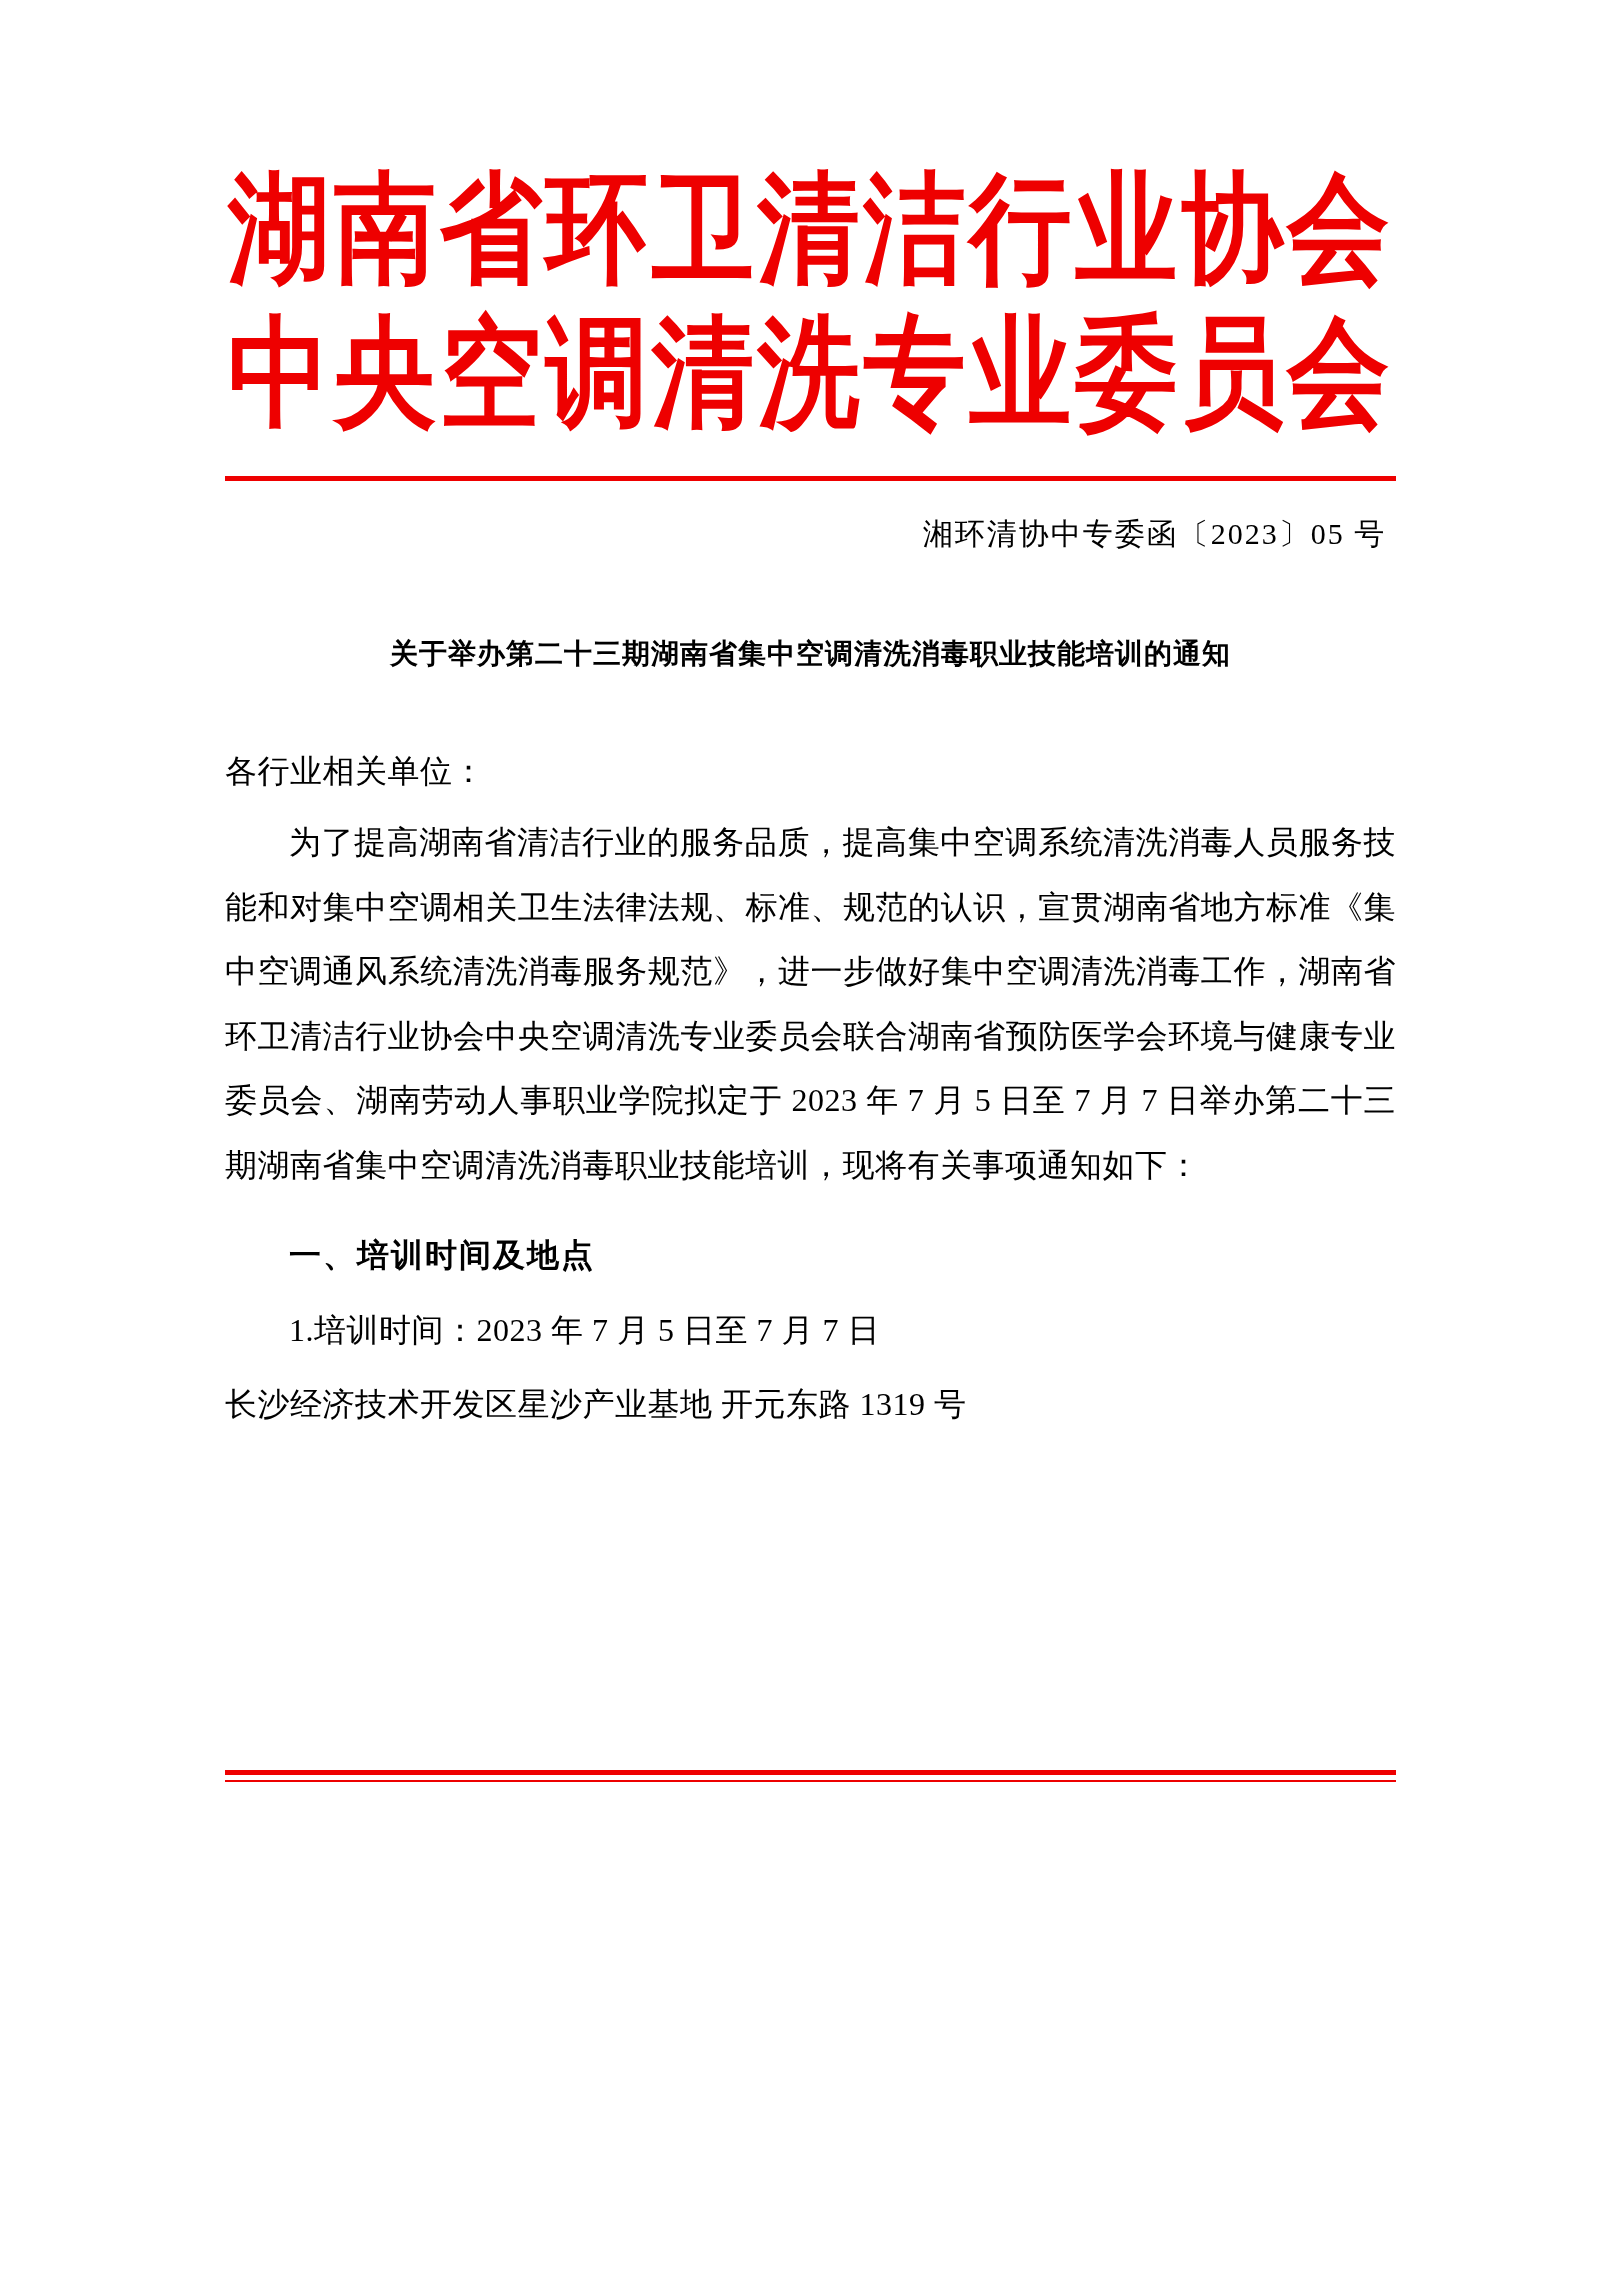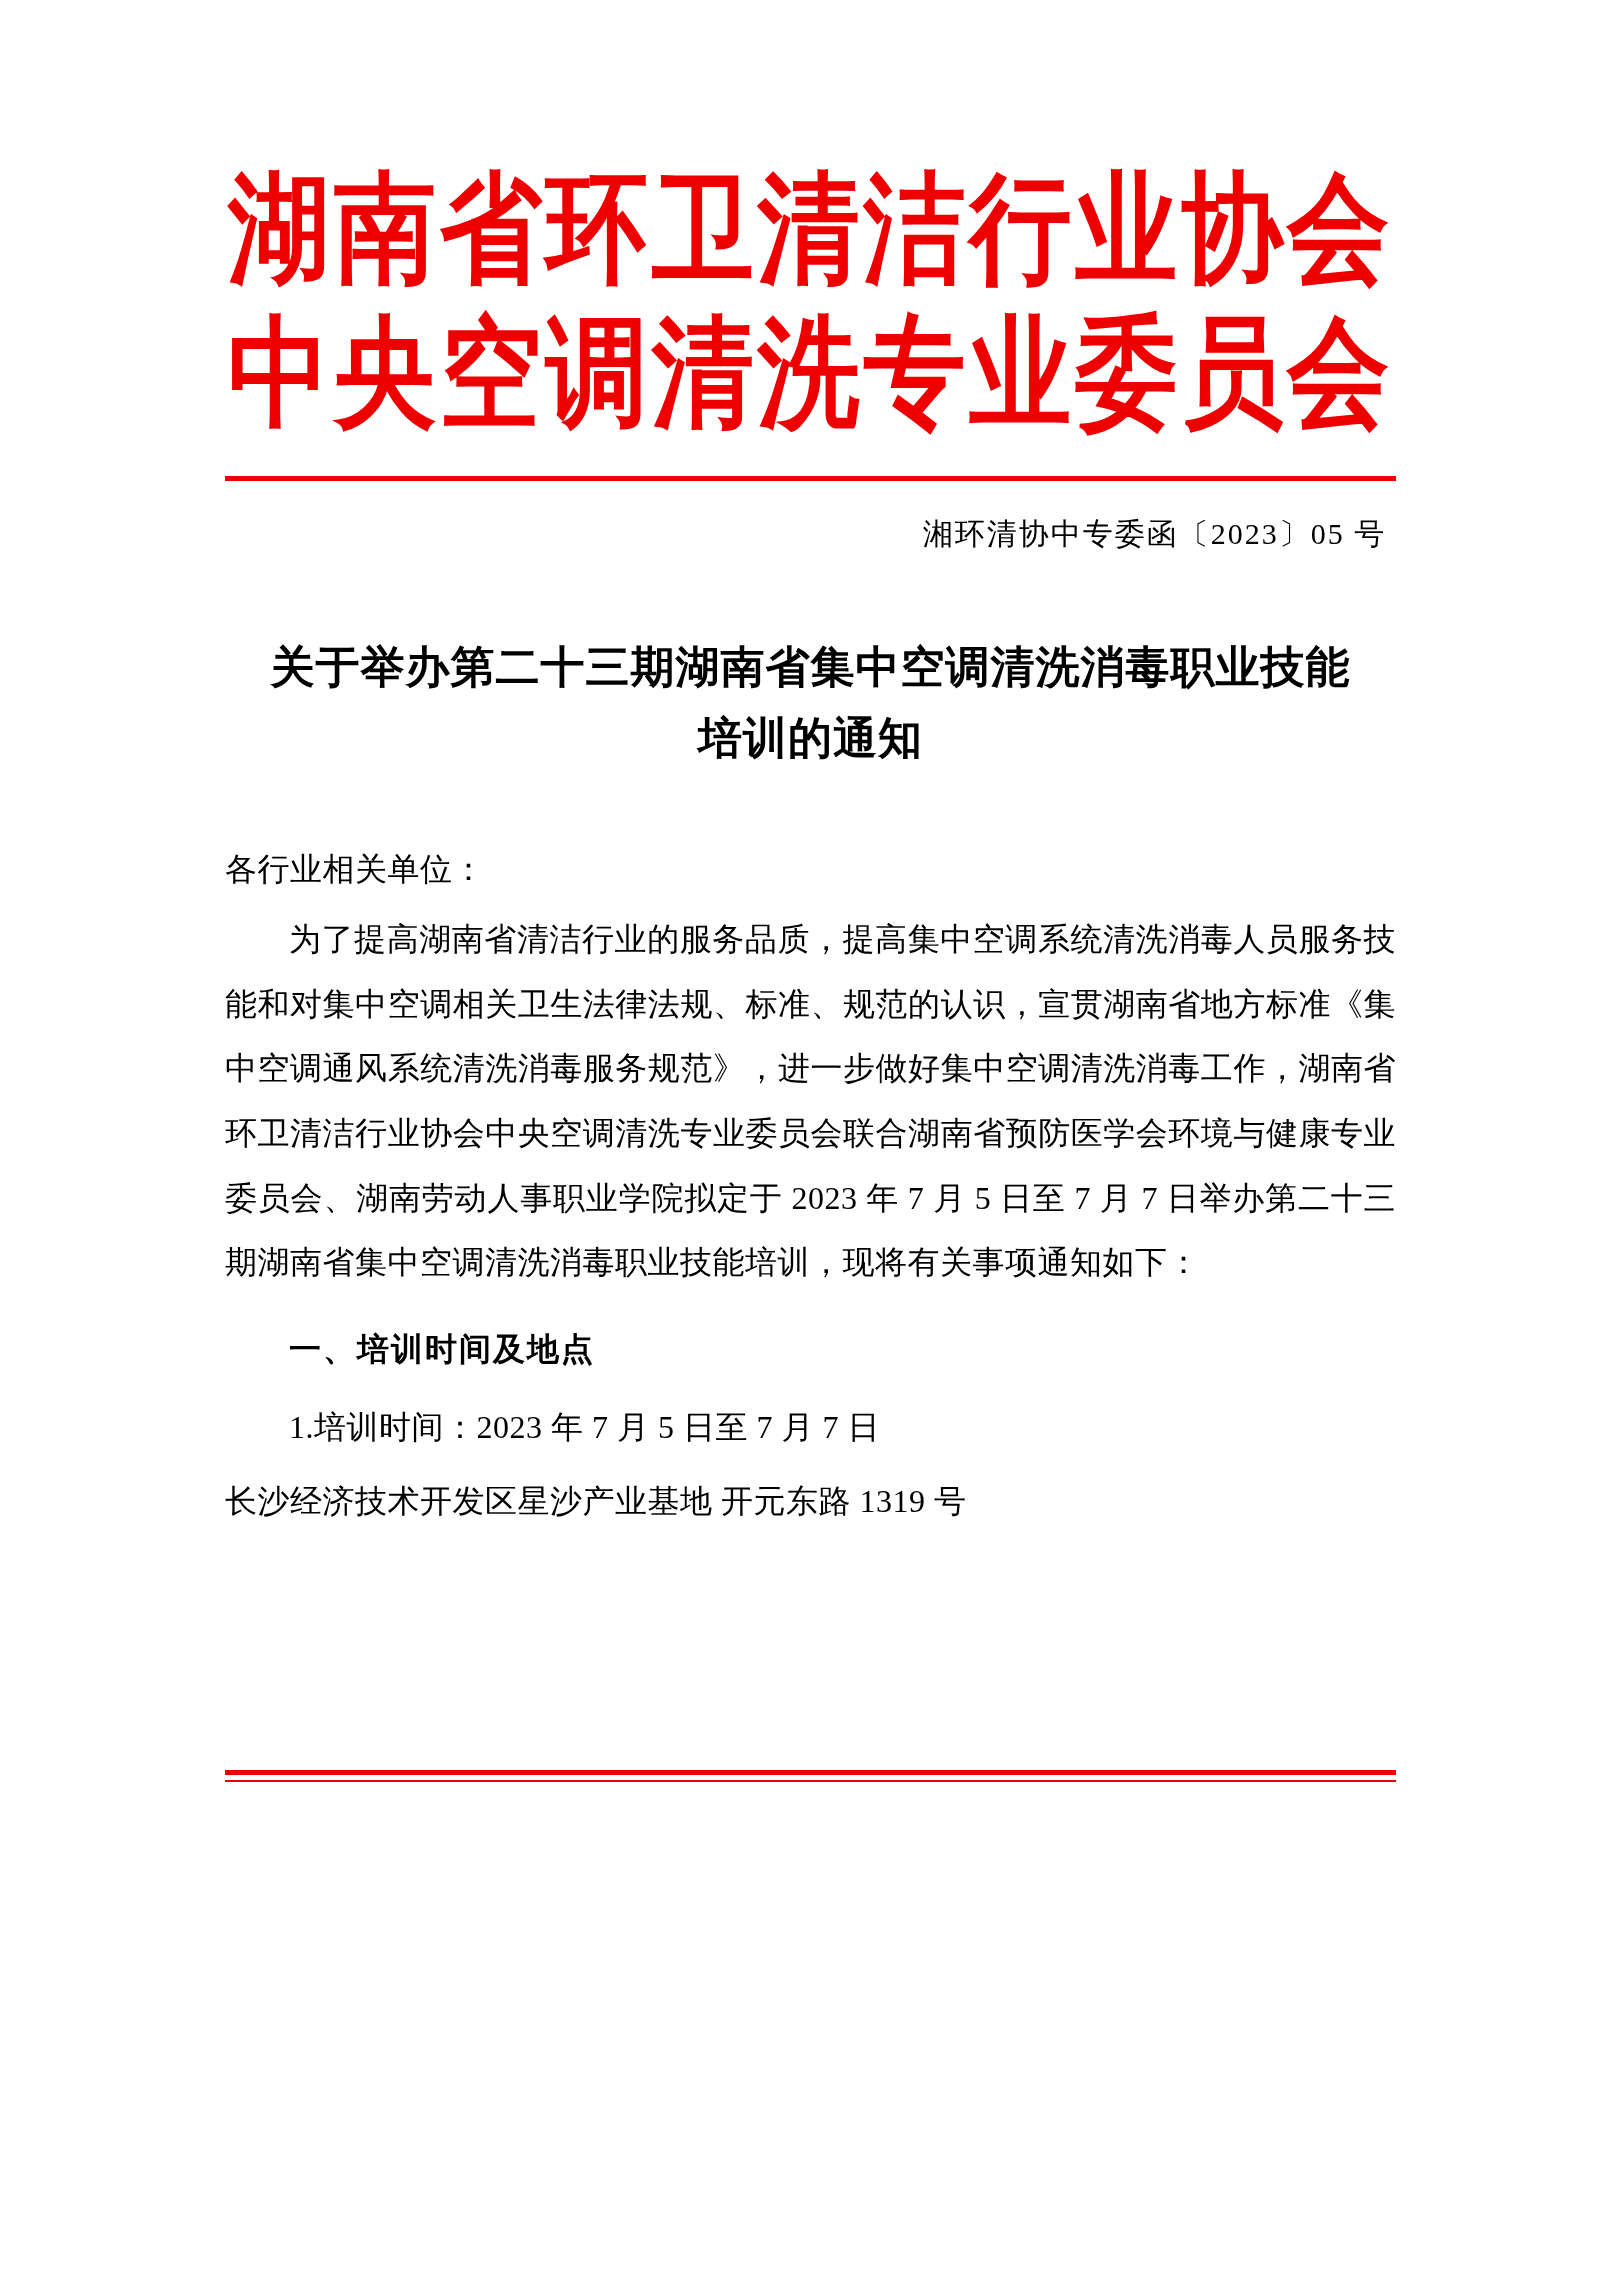--- a/index.html
+++ b/index.html
@@ -64,21 +64,21 @@
     font-size: 30px;
     letter-spacing: 2px;
     font-family: "Liberation Serif", serif;
     margin-top: 16px;
   }
 
   
   .doc-title {
     margin-top: 76px;
     text-align: center;
-    font-size: 44px;
+    font-size: 28px;
     font-weight: 700;
     line-height: 1.62;
     letter-spacing: 1px;
     font-family: "DejaVu Serif", "Liberation Serif", serif;
     padding: 0 29px;
   }
 
   
   .body-text {
     margin-top: 63px;
@@ -92,21 +92,21 @@
     margin: 0 0 5.9px 0;
   }
   .para {
     margin: 0;
     text-indent: 2em;
   }
   .section-heading {
     margin: 25.5px 0 0 0;
     text-indent: 2em;
     font-weight: 700;
-    font-family: Liberation Mono, monospace;
+    font-family: Liberation Serif, serif;
     letter-spacing: 2px;
   }
   .sub-item {
     margin: 9.8px 0 0 0;
     text-indent: 2em;
   }
   .plain-line {
     margin: 9.8px 0 0 0;
   }
 

